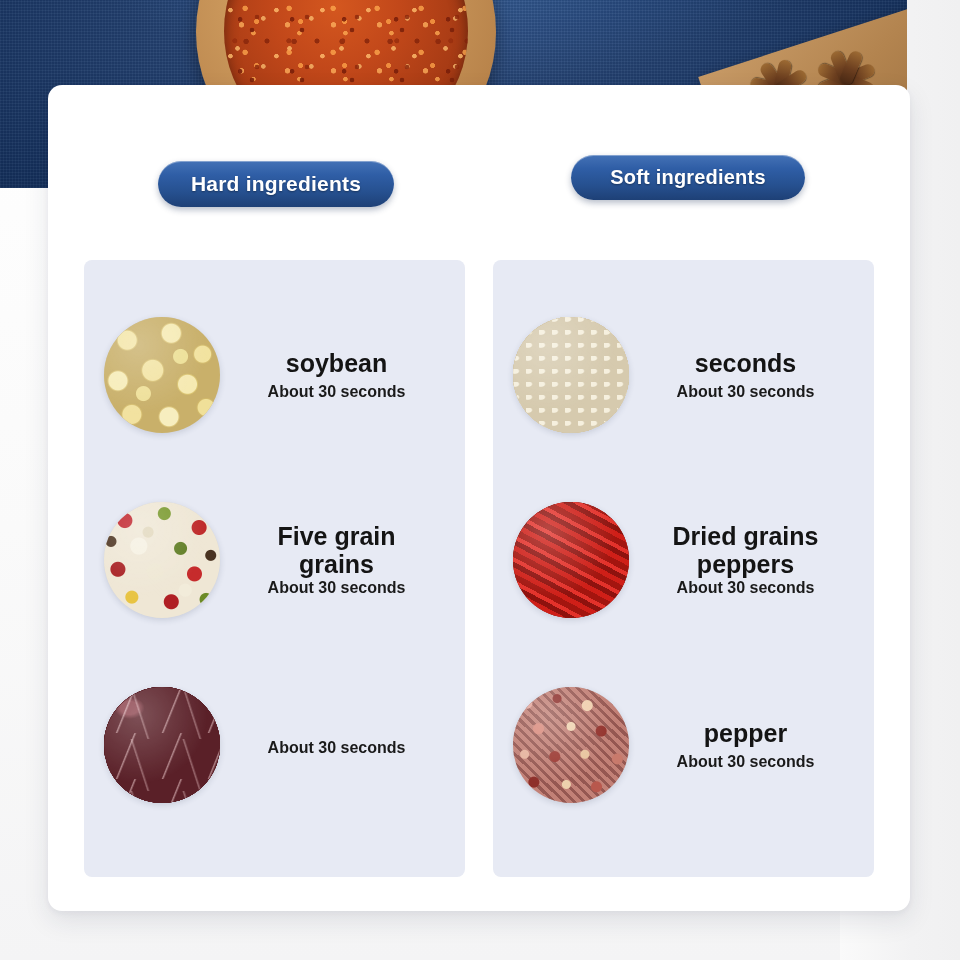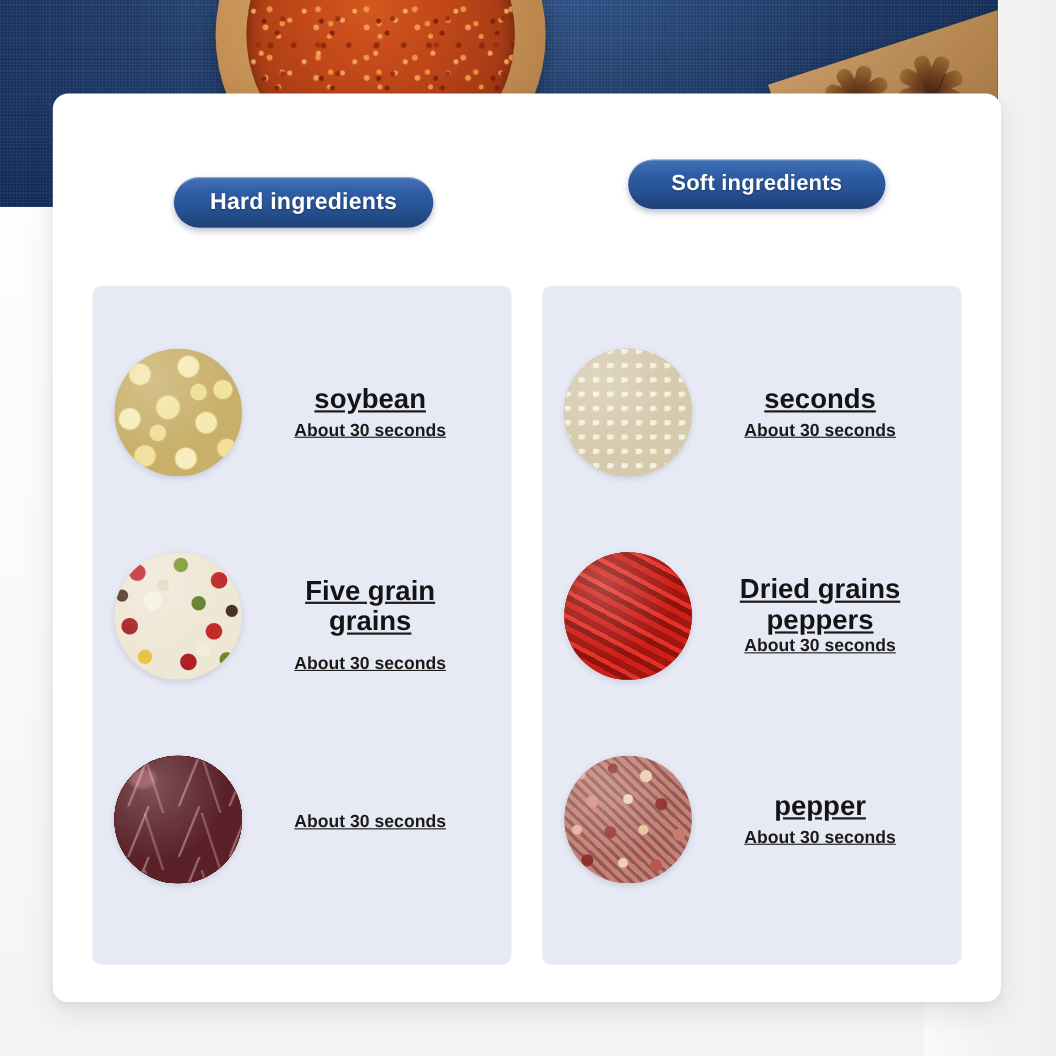--- a/index.html
+++ b/index.html
@@ -170,21 +170,21 @@
     background: linear-gradient(180deg, #4472b6 0%, #2f5ea6 30%, #26508f 68%, #1e4076 100%);
     box-shadow: 0 3px 6px rgba(20,40,80,.30), inset 0 1px 0 rgba(255,255,255,.35);
     text-shadow: 0 1px 2px rgba(0,0,0,.35);
   }
   #pill-hard {
     left: 110px; top: 76px;
     width: 236px; height: 46px;
     font-size: 21px;
   }
   #pill-soft {
-    left: 523px; top: 60px;
+    left: 523px; top: 70px;
     width: 234px; height: 45px;
     font-size: 20px;
   }
 
   
   .panels {
     position: absolute;
     left: 36px; top: 175px;
     width: 790px; height: 617px;
     display: flex;
@@ -218,21 +218,20 @@
     position: relative;
     box-shadow: 0 2px 6px rgba(40,50,80,.16);
     background: #d9d9d9;
   }
 
   .row-text {
     flex: 1 1 auto;
     text-align: center;
     padding: 0 6px 0 2px;
     color: #1b1b1b;
-    text-decoration: underline;
   }
   .row-title {
     font-size: 25px;
     font-weight: bold;
     line-height: 1.12;
     color: #141414;
   }
   .row-sub {
     font-size: 16px;
     font-weight: bold;
@@ -469,21 +468,21 @@
             <div class="row-sub">About 30 seconds</div>
           </div>
         </div>
 
         <div class="row two-line">
           <div class="thumb">
             <div class="tex tex-fivegrain"></div>
             <div class="thumb-sheen"></div>
           </div>
           <div class="row-text">
-            <div class="row-title" style="max-width:165px;margin:16px auto;">Five grain grains</div>
+            <div class="row-title" style="max-width:165px;margin:0 auto;">Five grain grains</div>
             <div class="row-sub">About 30 seconds</div>
           </div>
         </div>
 
         <div class="row">
           <div class="thumb">
             <div class="tex tex-coffee"></div>
             <div class="thumb-sheen"></div>
           </div>
           <div class="row-text">

